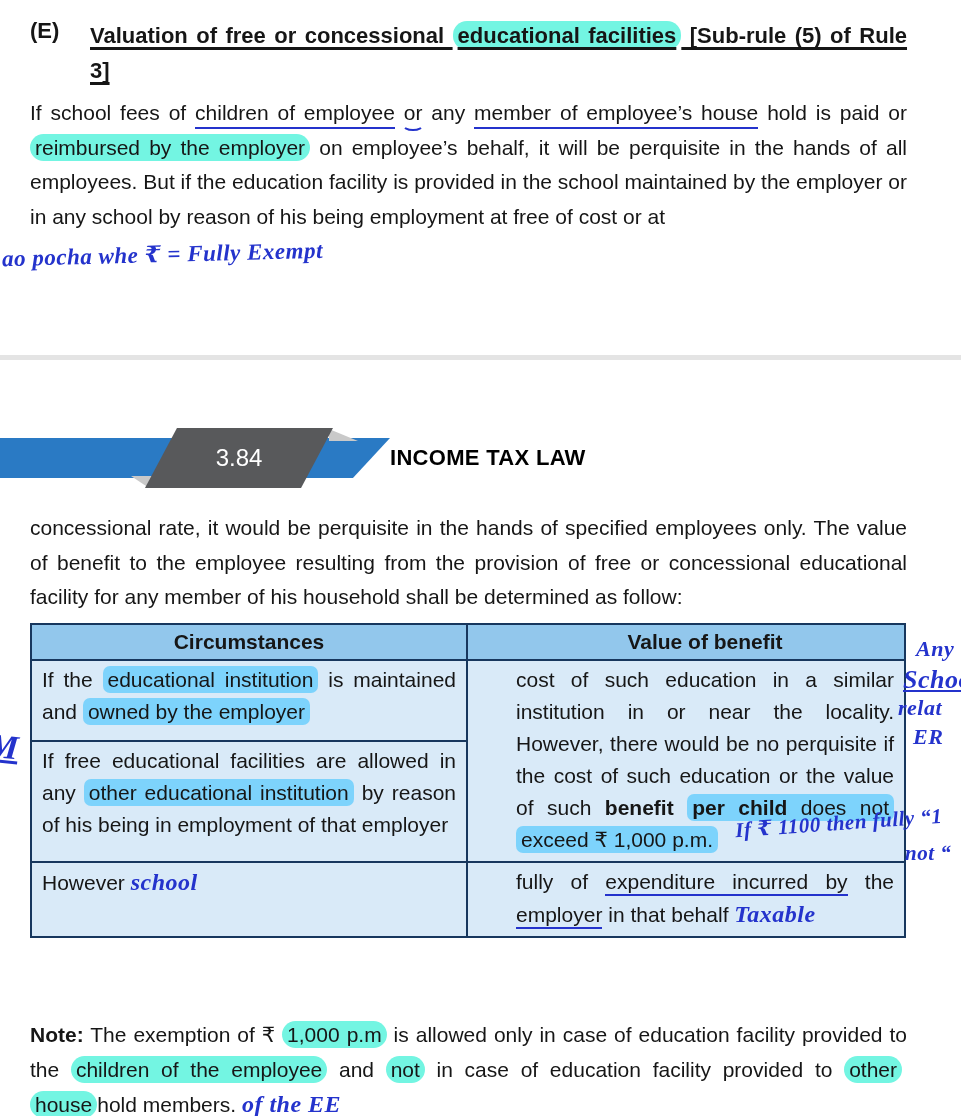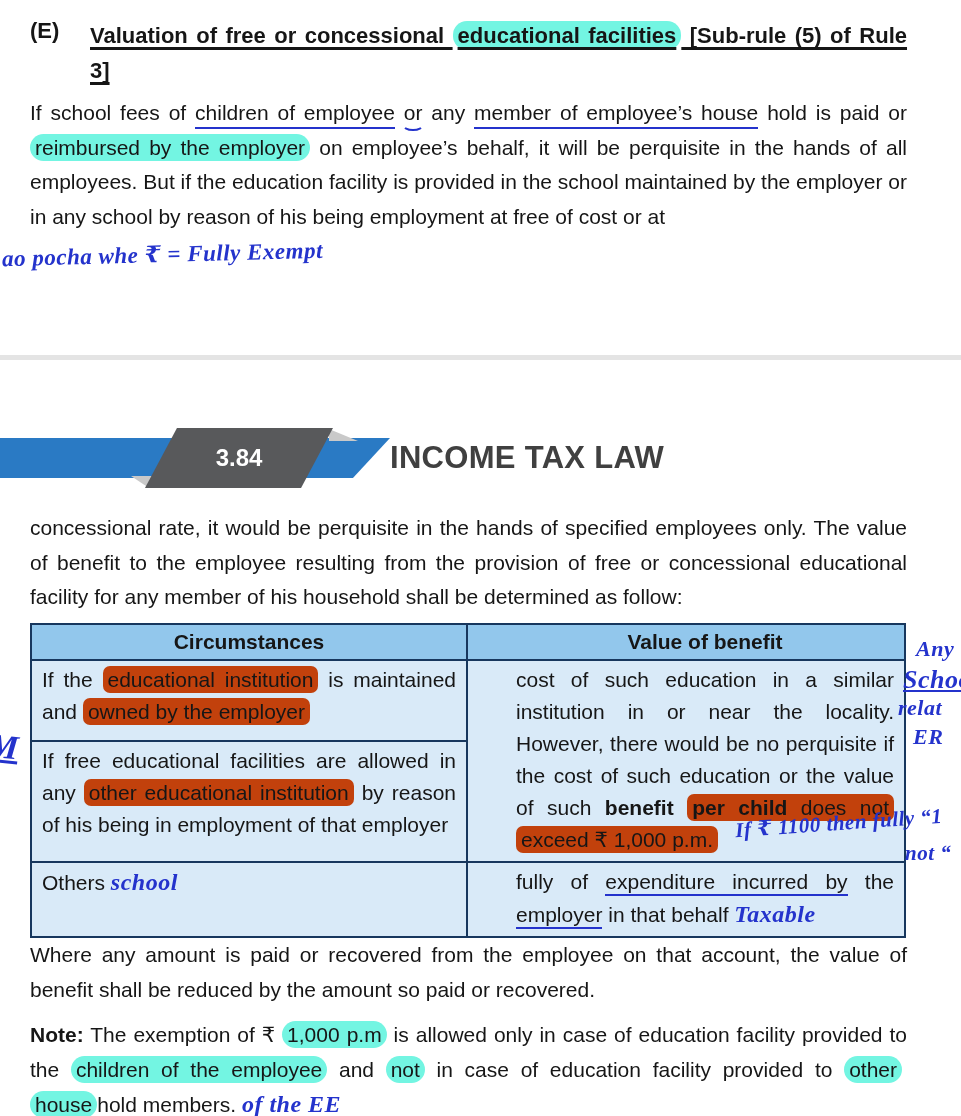--- a/index.html
+++ b/index.html
@@ -23,21 +23,21 @@
   #para2 { top:511px; }
   #para3 { top:938px; }
   #note-para { top:1018px; }
   .bold { font-weight:700; }
   
   .hl {
     background:#73f5e2; border-radius:14px; padding:2px 5px;
     -webkit-box-decoration-break:clone; box-decoration-break:clone;
   }
   .hl-t {
-    background:#c2410c; border-radius:7px; padding:2px 5px;
+    background:#7dd3fc; border-radius:7px; padding:2px 5px;
     -webkit-box-decoration-break:clone; box-decoration-break:clone;
   }
   
   .u-pen { border-bottom:2.5px solid #2433cc; padding-bottom:1px;margin-top:40px; }
   .u-pen-w { border-bottom:2.5px solid #2433cc; padding-bottom:3px; }
   .u-or { position:relative; }
   .u-or::after {
     content:""; position:absolute; left:-2px; right:-2px; bottom:-7px; height:9px;
     border:2.5px solid transparent; border-bottom:2.5px solid #2433cc; border-radius:50%;
   }
@@ -68,25 +68,25 @@
     position:absolute; left:0; top:10px; width:390px; height:40px; background:#2a7ac4;
     clip-path:polygon(0 0, 100% 0, 90.5% 100%, 0 100%);
   }
   #banner-tri-a { position:absolute; left:329px; top:1px; width:29px; height:12px; background:#c9c9c9;
     clip-path:polygon(0 0, 100% 100%, 0 100%); }
   #banner-tri-b { position:absolute; left:131px; top:48px; width:30px; height:11px; background:#c9c9c9;
     clip-path:polygon(0 0, 100% 0, 55% 100%); }
   #banner-gray {
     position:absolute; left:145px; top:0; width:188px; height:60px; background:#58595b;
     clip-path:polygon(17% 0, 100% 0, 83% 100%, 0 100%);
-    color:#fff; font-size:24px; font-weight:700; text-align:center; line-height:60px;
+    color:#fff; font-size:24px; font-weight:400; text-align:center; line-height:60px;
   }
   #banner-title {
     position:absolute; left:390px; top:0; height:60px; line-height:60px;
-    font-size:31px; font-weight:700; color:#404040; letter-spacing:0.3px;
+    font-size:22px; font-weight:700; color:#000000; letter-spacing:0.3px;
   }
   
   #perq-table {
     position:absolute; left:30px; top:623px; width:876px;
     border-collapse:collapse; font-size:21px;
   }
   #perq-table th, #perq-table td {
     border:2.5px solid #17375e; vertical-align:top; text-align:justify;
     padding:3px 10px 5px 10px; line-height:32px;
   }
@@ -137,31 +137,30 @@
     </thead>
     <tbody>
       <tr>
         <td class="c-left row1-left"><span>If the </span><span class="hl-t">educational institution</span><span> is maintained and </span><span class="hl-t">owned by the employer</span></td>
         <td class="c-right" rowspan="2"><span>cost of such education in a similar institution in or near the locality. However, there would be no perquisite if the cost of such education or the value of such </span><span class="bold">benefit</span><span> </span><span class="hl-t"><span class="bold">per child</span><span> does not exceed ₹ 1,000 p.m.</span></span></td>
       </tr>
       <tr>
         <td class="c-left row2-left"><span>If free educational facilities are allowed in any </span><span class="hl-t">other educational institution</span><span> by reason of his being in employment of that employer</span></td>
       </tr>
       <tr>
-        <td class="c-left row3"><span>Others </span><span class="hw hw-inline">school</span></td>
+        <td class="c-left row3"><span>However </span><span class="hw hw-inline">school</span></td>
         <td class="c-right row3"><span>fully of </span><span class="u-pen">expenditure incurred by</span><span> the </span><span class="u-pen">employer</span><span> in that behalf </span><span class="hw hw-inline">Taxable</span></td>
       </tr>
     </tbody>
   </table>
 
   <div class="hw hw-abs" id="hw-note2a">If ₹ 1100 then fully “1</div>
   <div class="hw hw-abs" id="hw-note2b">not “</div>
   <div class="hw hw-abs" id="hw-margin-1">Any</div>
   <div class="hw hw-abs" id="hw-margin-2">Schoo</div>
   <div class="hw hw-abs" id="hw-margin-3">relat</div>
   <div class="hw hw-abs" id="hw-margin-4">ER</div>
   <div class="hw hw-abs" id="hw-left-mark">M</div>
 
-  <p class="para" id="para3">Where any amount is paid or recovered from the employee on that account, the value of benefit shall be reduced by the amount so paid or recovered.</p>
 
   <p class="para" id="note-para"><span class="bold">Note:</span><span> The exemption of ₹ </span><span class="hl">1,000 p.m</span><span> is allowed only in case of education facility provided to the </span><span class="hl">children of the employee</span><span> and </span><span class="hl">not</span><span> in case of education facility provided to </span><span class="hl">other house</span><span>hold members. </span><span class="hw hw-inline">of the EE</span></p>
 
 </div>
 
 </body></html>

